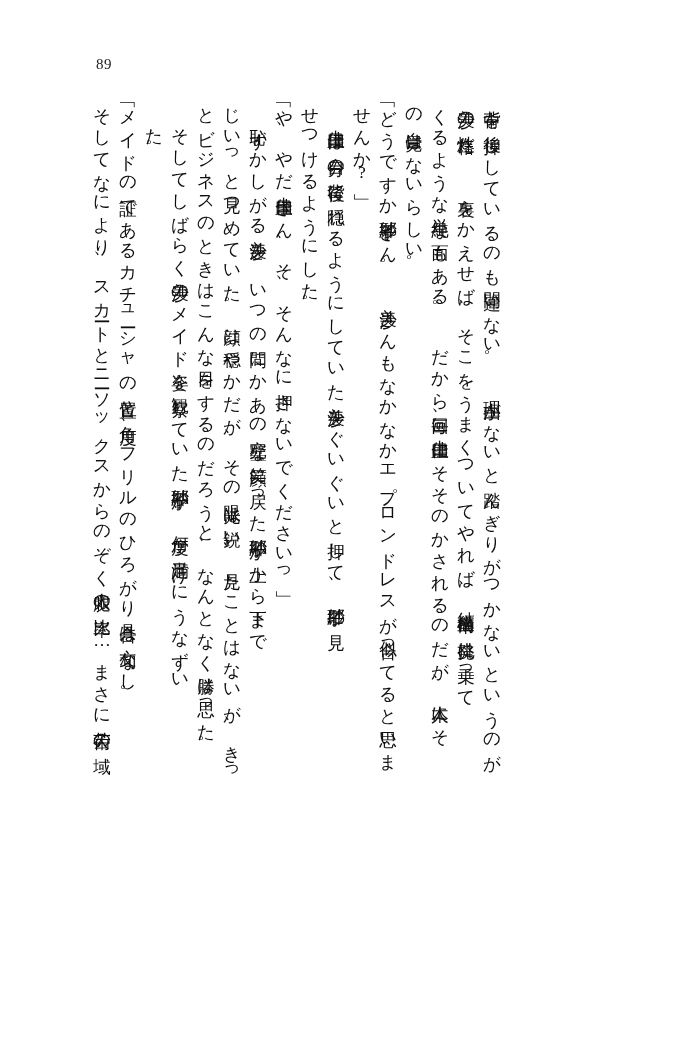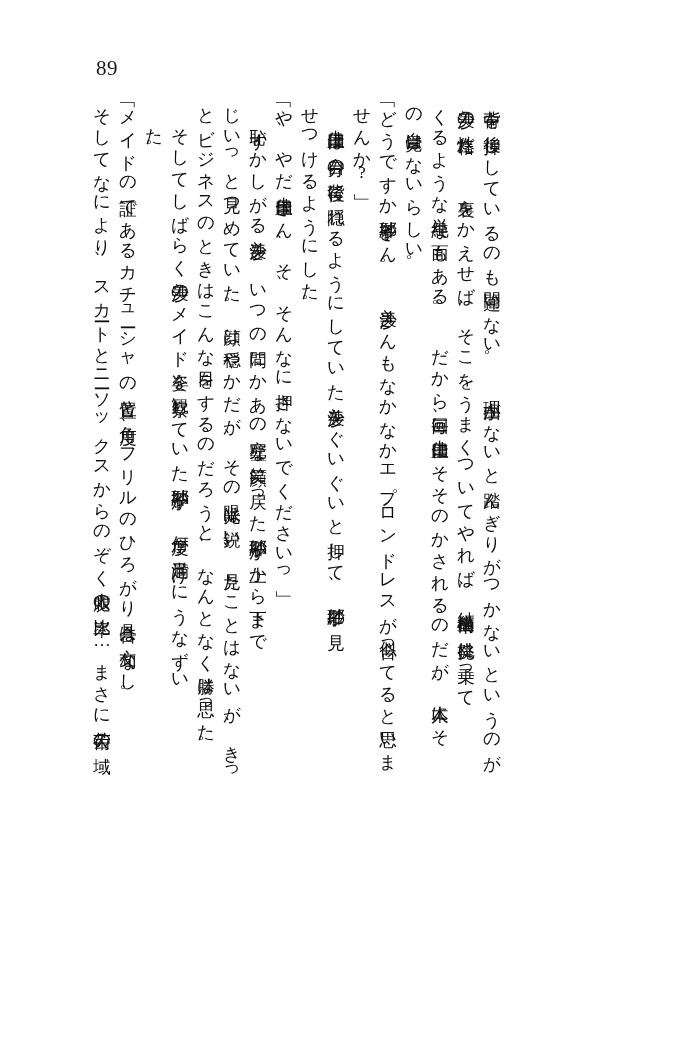--- a/index.html
+++ b/index.html
@@ -20,21 +20,21 @@
     left: 0;
     top: 0;
     width: 700px;
     height: 1050px;
     box-sizing: border-box;
   }
   .page-number {
     position: absolute;
     left: 96px;
     top: 56px;
-    font-size: 21px;
+    font-size: 15px;
     letter-spacing: 0.5px;
     color: #1a1a1a;
     font-family: "Liberation Serif", "DejaVu Serif", serif;
   }
   .text-body {
     position: absolute;
     right: 86px;
     top: 96px;
     height: 880px;
     width: 530px;

